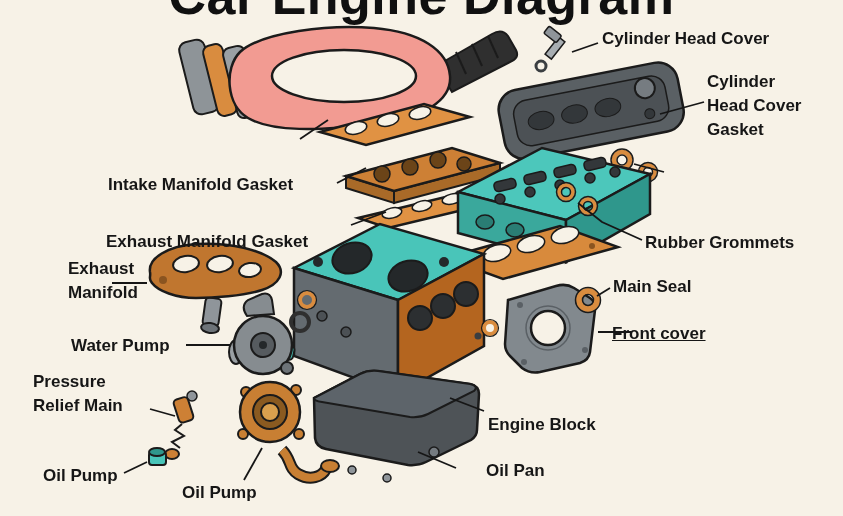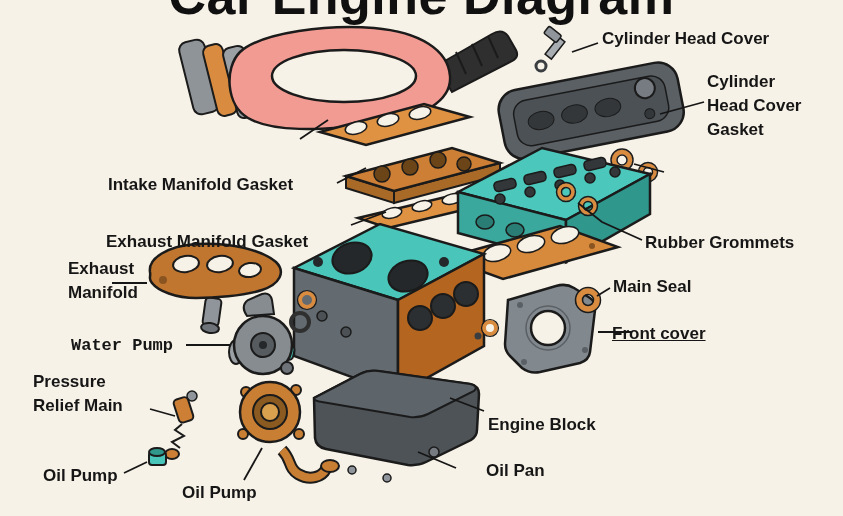--- a/index.html
+++ b/index.html
@@ -22,21 +22,21 @@
   .l-chc   { left:602px; top:27px; }
   .l-chcg  { left:707px; top:70px; }
   .l-ch    { left:668px; top:163px; }
   .l-rg    { left:645px; top:231px; }
   .l-ms    { left:613px; top:275px; }
   .l-fc    { left:612px; top:322px;text-decoration:underline; }
   .l-im    { left:152px; top:131px; }
   .l-img   { left:108px; top:173px; }
   .l-emg   { left:106px; top:214px;margin-top:16px; }
   .l-em    { left:33px;  top:257px;margin-left:35px; }
-  .l-wp    { left:71px;  top:334px;font-family:Liberation Mono, monospace; }
+  .l-wp    { left:71px;  top:334px; }
   .l-prv   { left:33px;  top:370px; }
   .l-op1   { left:43px;  top:464px; }
   .l-op2   { left:182px; top:481px; }
   .l-eb    { left:488px; top:413px; }
   .l-opan  { left:462px; top:459px;margin-left:24px; }
 </style>
 </head>
 <body>
 
 <div class="stage">

